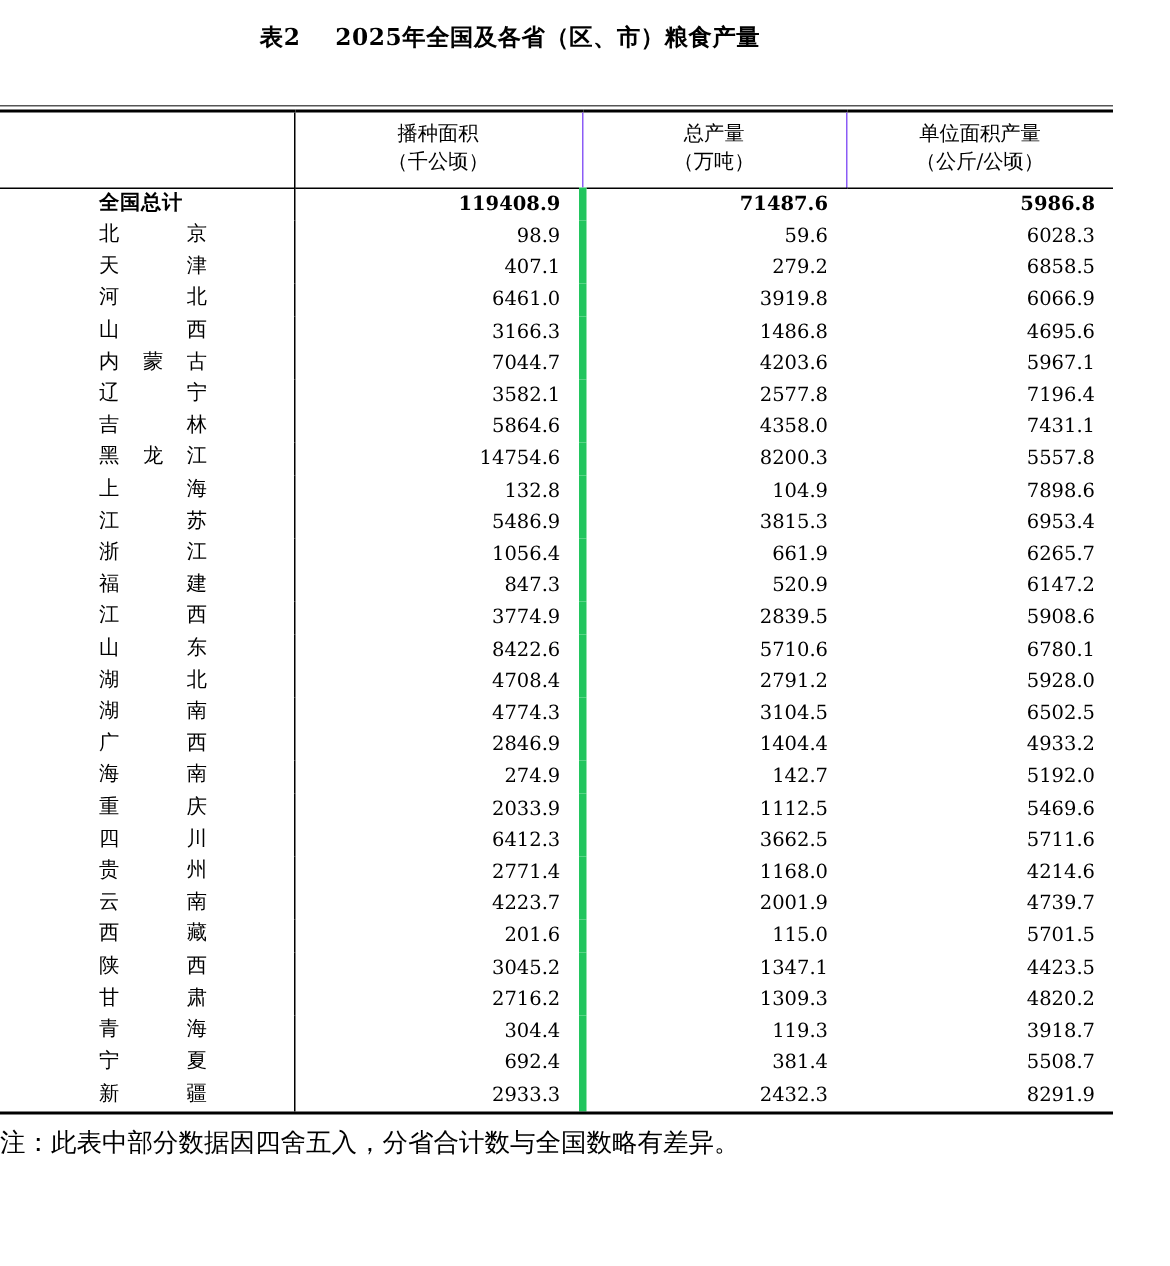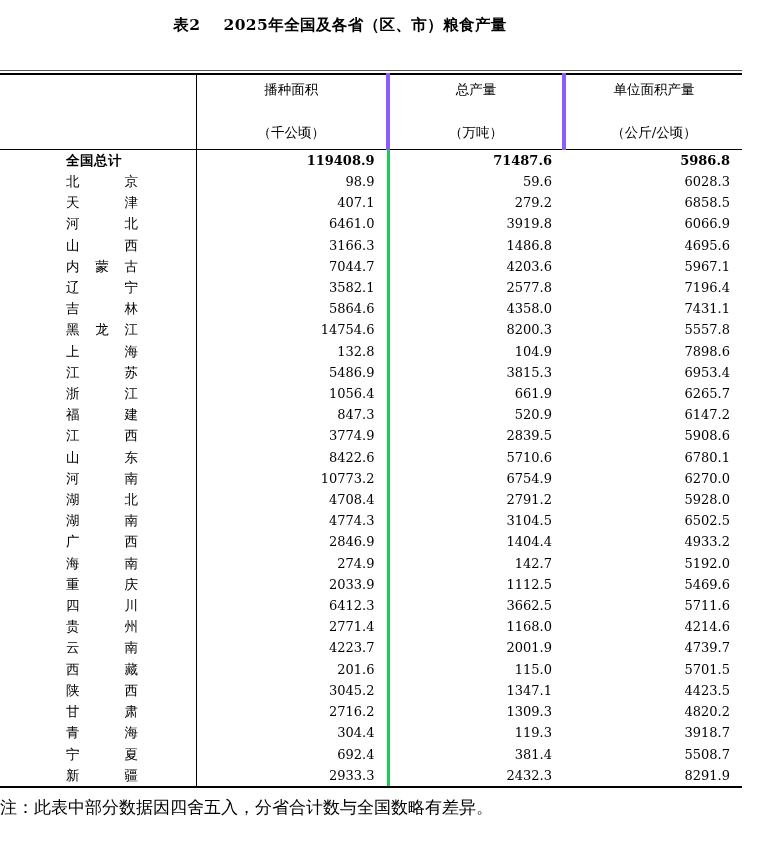--- a/index.html
+++ b/index.html
@@ -67,46 +67,47 @@
     vertical-align: middle;
     text-align: center;
     border-top: 2.2px solid #000;
     border-bottom: 1px solid #000;
   }
   table.grain thead th.hname {
     border-right: 1px solid #000;
   }
   table.grain thead th.harea,
   table.grain thead th.hout {
-    border-right: 4px solid #8b5cf6;
+    border-right: 1px solid #8b5cf6;
   }
   .hdr-l1 { display: block; }
-  .hdr-l2 { display: block; margin-top: 24px; }
+  .hdr-l2 { display: block; }
 
   table.grain tbody td {
     padding: 0 8px;
     height: 21.2px;
     line-height: 21.2px;
     font-size: 13.5px;
     vertical-align: middle;
   }
   table.grain tbody td.name {
     border-right: 1px solid #000;
     text-align: left;
     padding-left: 66px;
     padding-right: 8px;
+    font-family: Liberation Mono, monospace;
   }
   table.grain tbody td.num {
     text-align: right;
     font-size: 13px;
     padding-right: 12px;
   }
   table.grain tbody td.area,
   table.grain tbody td.out {
-    border-right: 3px solid #22c55e;
+    border-right: 5px solid #22c55e;
   }
 
   tr.total td { font-weight: bold; }
   tr.total td.name { letter-spacing: 0.5px; }
 
   
   .pname {
     display: inline-block;
     width: 72px;
     text-align: justify;
@@ -260,26 +261,20 @@
             <td class="num output">2839.5</td>
             <td class="num yield">5908.6</td>
           </tr>
           <tr>
             <td class="name"><span class="pname n2">山东</span></td>
             <td class="num area">8422.6</td>
             <td class="num output">5710.6</td>
             <td class="num yield">6780.1</td>
           </tr>
           <tr>
-            <td class="name"><span class="pname n2">河南</span></td>
-            <td class="num area">10773.2</td>
-            <td class="num output">6754.9</td>
-            <td class="num yield">6270.0</td>
-          </tr>
-          <tr>
             <td class="name"><span class="pname n2">湖北</span></td>
             <td class="num area">4708.4</td>
             <td class="num output">2791.2</td>
             <td class="num yield">5928.0</td>
           </tr>
           <tr>
             <td class="name"><span class="pname n2">湖南</span></td>
             <td class="num area">4774.3</td>
             <td class="num output">3104.5</td>
             <td class="num yield">6502.5</td>

